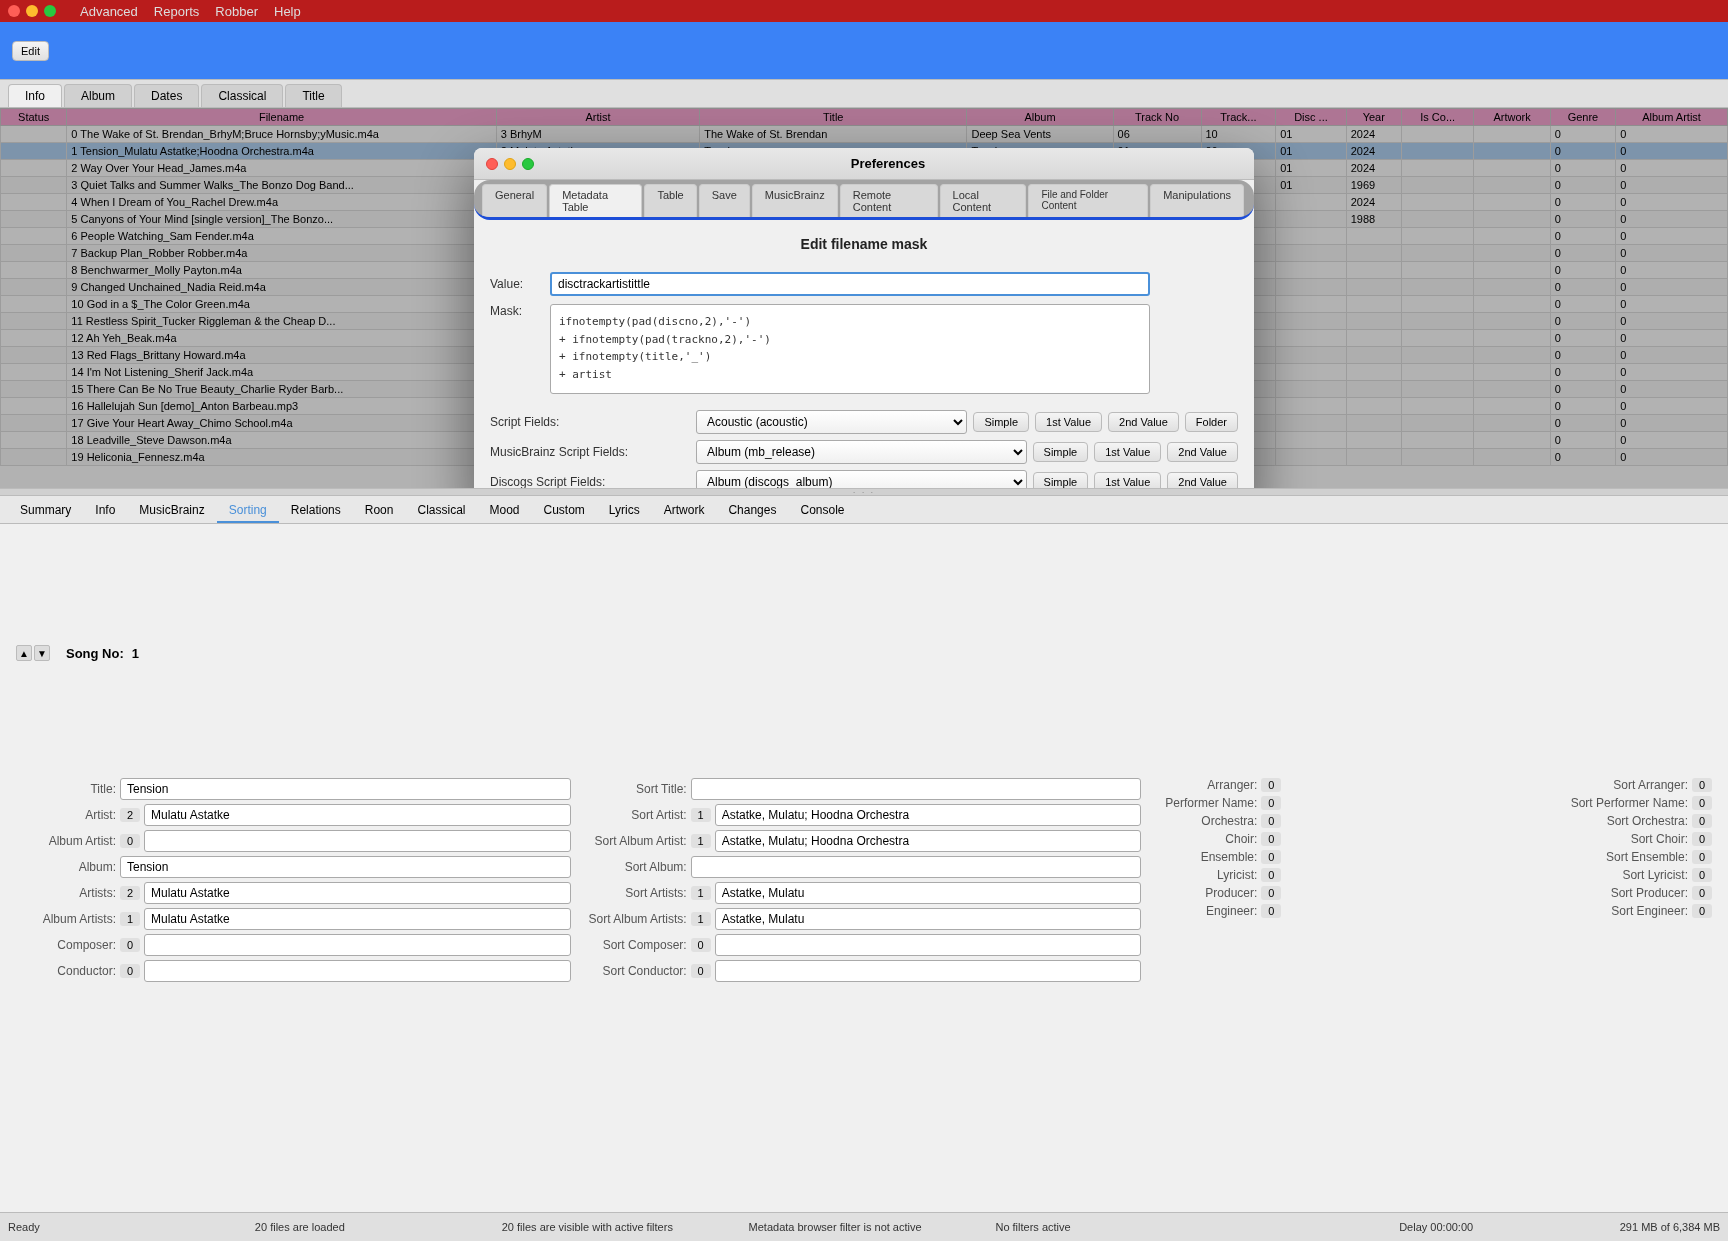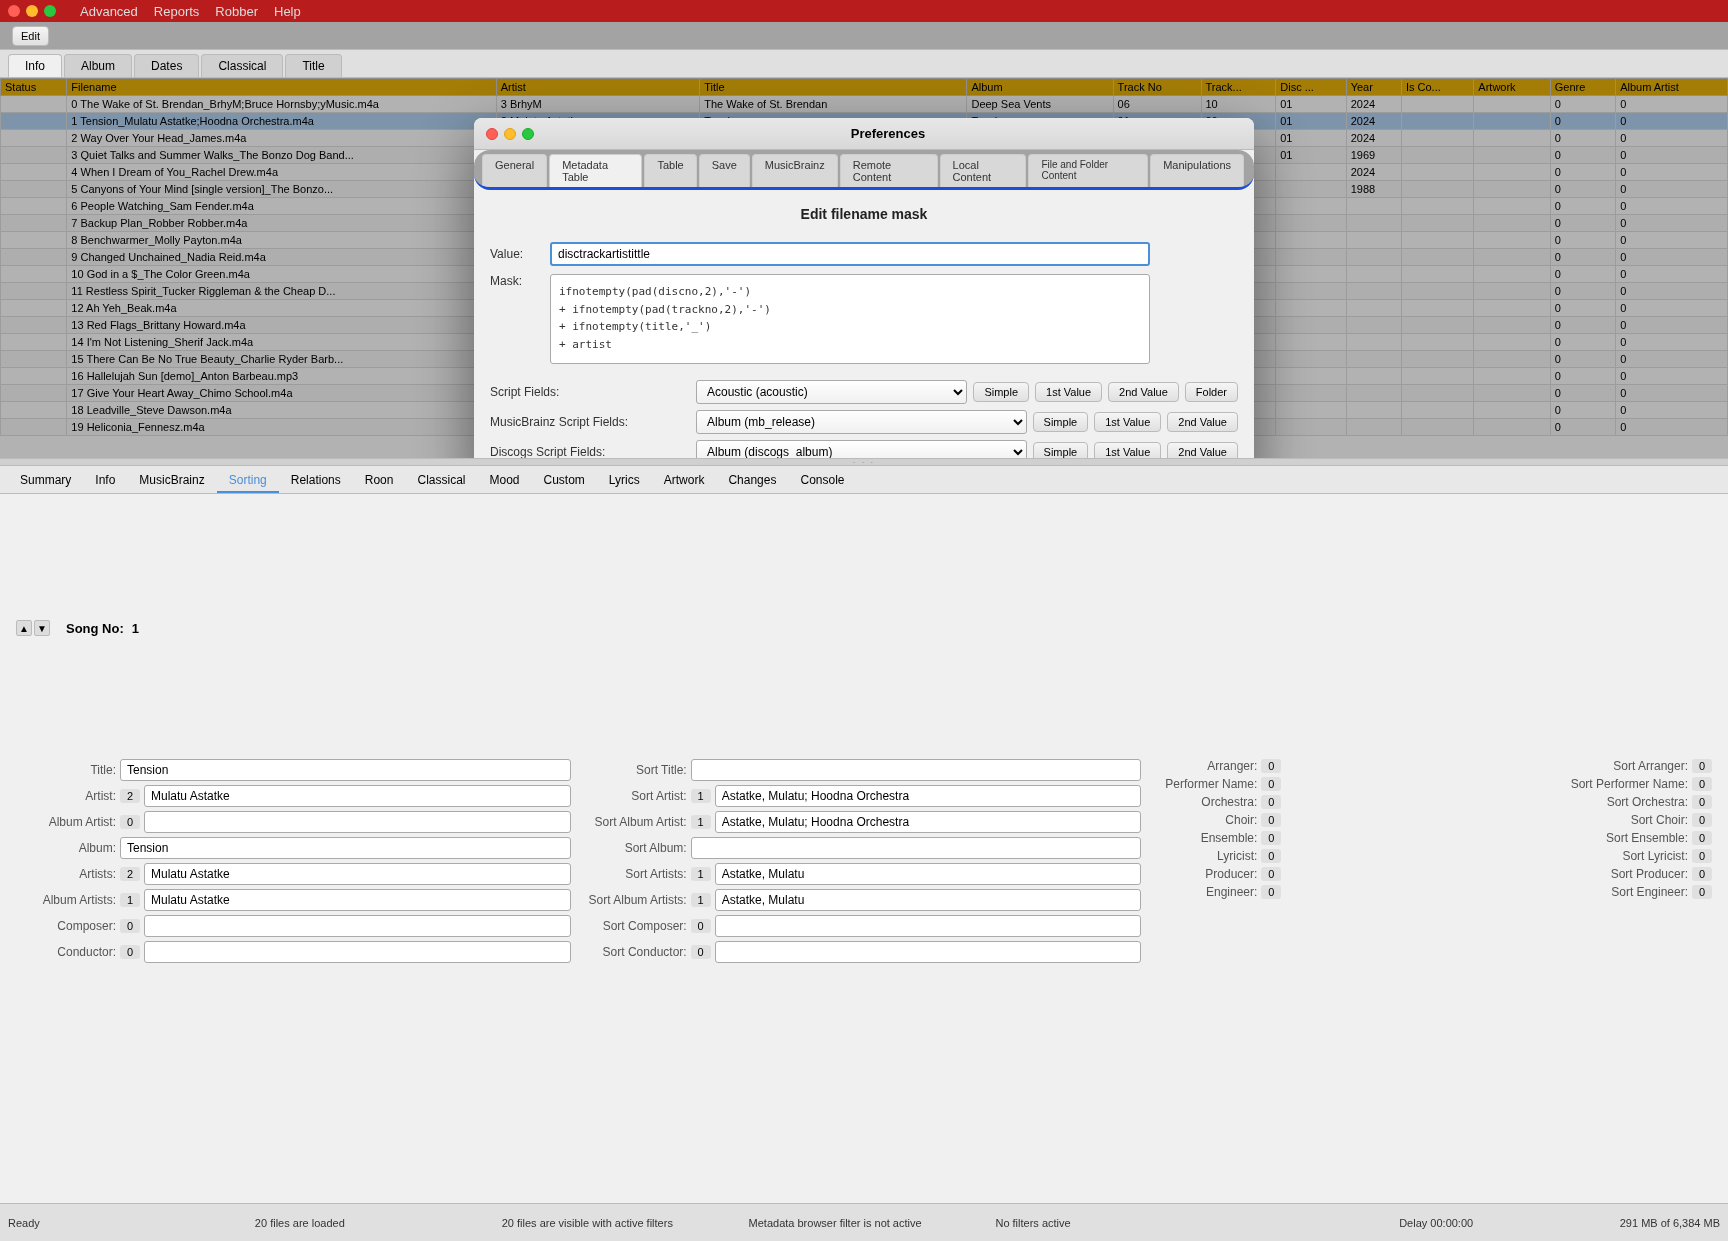--- a/index.html
+++ b/index.html
@@ -11,35 +11,35 @@
     .traffic-lights { display: flex; gap: 6px; margin-right: 8px; }
     .tl { width: 12px; height: 12px; border-radius: 50%; }
     .tl.red { background: #ff5f57; }
     .tl.yellow { background: #febc2e; }
     .tl.green { background: #28c840; }
 
     
     #app { background: #f0f0f0; width: 1728px; height: 1219px; display: flex; flex-direction: column; }
 
     
-    #top-toolbar { background: #a3a3a3; border-bottom: 1px solid #bbb; height: 28px; display: flex; align-items: center; padding: 8px 12px; gap: 4px; }
+    #top-toolbar { background: #3b82f6; border-bottom: 1px solid #bbb; height: 58px; display: flex; align-items: center; padding: 8px 12px; gap: 4px; }
     .toolbar-btn { background: linear-gradient(to bottom, #f5f5f5, #e0e0e0); border: 1px solid #bbb; border-radius: 4px; padding: 3px 8px; font-size: 11px; cursor: pointer; }
 
     
     #tab-bar { background: #e0e0e0; border-bottom: 1px solid #bbb; height: 28px; display: flex; align-items: flex-end; padding-left: 8px; }
     .tab { padding: 4px 16px; font-size: 12px; cursor: pointer; border-radius: 4px 4px 0 0; border: 1px solid #bbb; border-bottom: none; background: #d0d0d0; margin-right: 2px; }
     .tab.active { background: #f0f0f0; }
 
     
     #main-content { flex: 1; display: flex; flex-direction: column; overflow: hidden; }
 
     
     #table-area { height: 380px; background: #fff; overflow: hidden; position: relative; }
     #file-table { width: 100%; border-collapse: collapse; font-size: 11px; }
-    #file-table th { background: #eab308; border: 1px solid #ccc; padding: 2px 4px; font-weight: normal; text-align: left; position: sticky; top: 0; white-space: nowrap; }
+    #file-table th { background: #f9a8d4; border: 1px solid #ccc; padding: 2px 4px; font-weight: normal; text-align: center; position: sticky; top: 0; white-space: nowrap; }
     #file-table td { border: 1px solid #e0e0e0; padding: 2px 4px; white-space: nowrap; overflow: hidden; max-width: 200px; text-overflow: ellipsis; }
     #file-table tr:nth-child(even) { background: #f9f9f9; }
     #file-table tr.selected { background: #b3d4f5; }
 
     
     #modal-backdrop { position: absolute; top: 0; left: 0; right: 0; bottom: 0; background: rgba(0,0,0,0.3); z-index: 10; display: flex; align-items: flex-start; justify-content: center; padding-top: 40px; }
 
     
     #prefs-dialog { background: #f0f0f0; border-radius: 8px; box-shadow: 0 20px 60px rgba(0,0,0,0.5); width: 780px; }
     #prefs-title-bar { background: linear-gradient(to bottom, #e8e8e8, #d8d8d8); border-radius: 8px 8px 0 0; border-bottom: 1px solid #bbb; display: flex; align-items: center; padding: 8px 12px; position: relative; }
@@ -85,21 +85,21 @@
 
     
     #info-grid { display: grid; grid-template-columns: 1fr 1fr 1fr; gap: 4px 16px; padding: 12px 16px; overflow-y: auto; flex: 1; }
     .info-group { display: flex; flex-direction: column; gap: 4px; }
     .info-row { display: flex; align-items: center; gap: 4px; }
     .info-label { color: #555; font-size: 12px; min-width: 100px; text-align: right; }
     .info-count { background: #e0e0e0; border-radius: 3px; padding: 1px 5px; font-size: 11px; min-width: 20px; text-align: center; }
     .song-no { font-size: 13px; font-weight: 600; }
 
     
-    #status-bar { background: #e0e0e0; border-top: 1px solid #bbb; height: 38px; display: flex; align-items: center; padding: 0 8px; font-size: 11px; color: #333; gap: 16px; }
+    #status-bar { background: #e0e0e0; border-top: 1px solid #bbb; height: 29px; display: flex; align-items: center; padding: 0 8px; font-size: 11px; color: #333; gap: 16px; }
     .status-item { flex: 1; }
     .status-item.right { text-align: right; }
 
     .arrow-btns { display: flex; gap: 2px; margin-right: 8px; }
     .arrow-btn { font-size: 10px; background: #ddd; border: 1px solid #bbb; border-radius: 2px; width: 16px; height: 16px; display: flex; align-items: center; justify-content: center; cursor: pointer; }
   </style>
 </head>
 <body>
 
 <div id="menubar">

